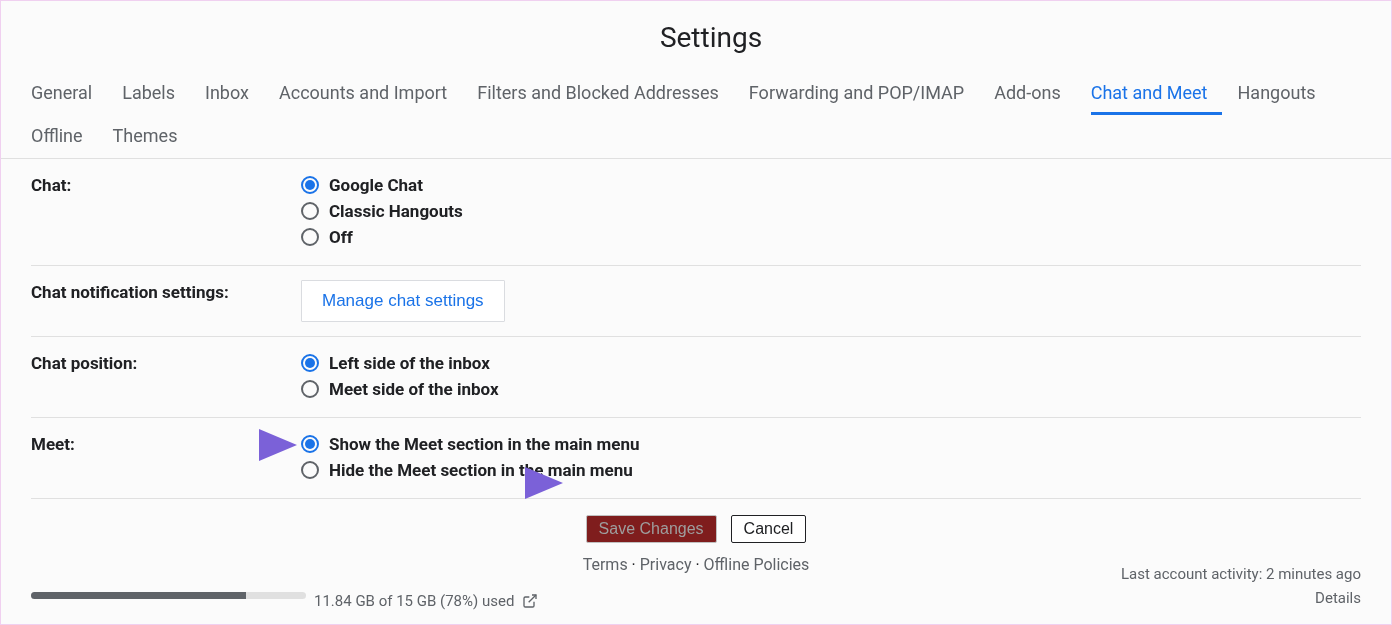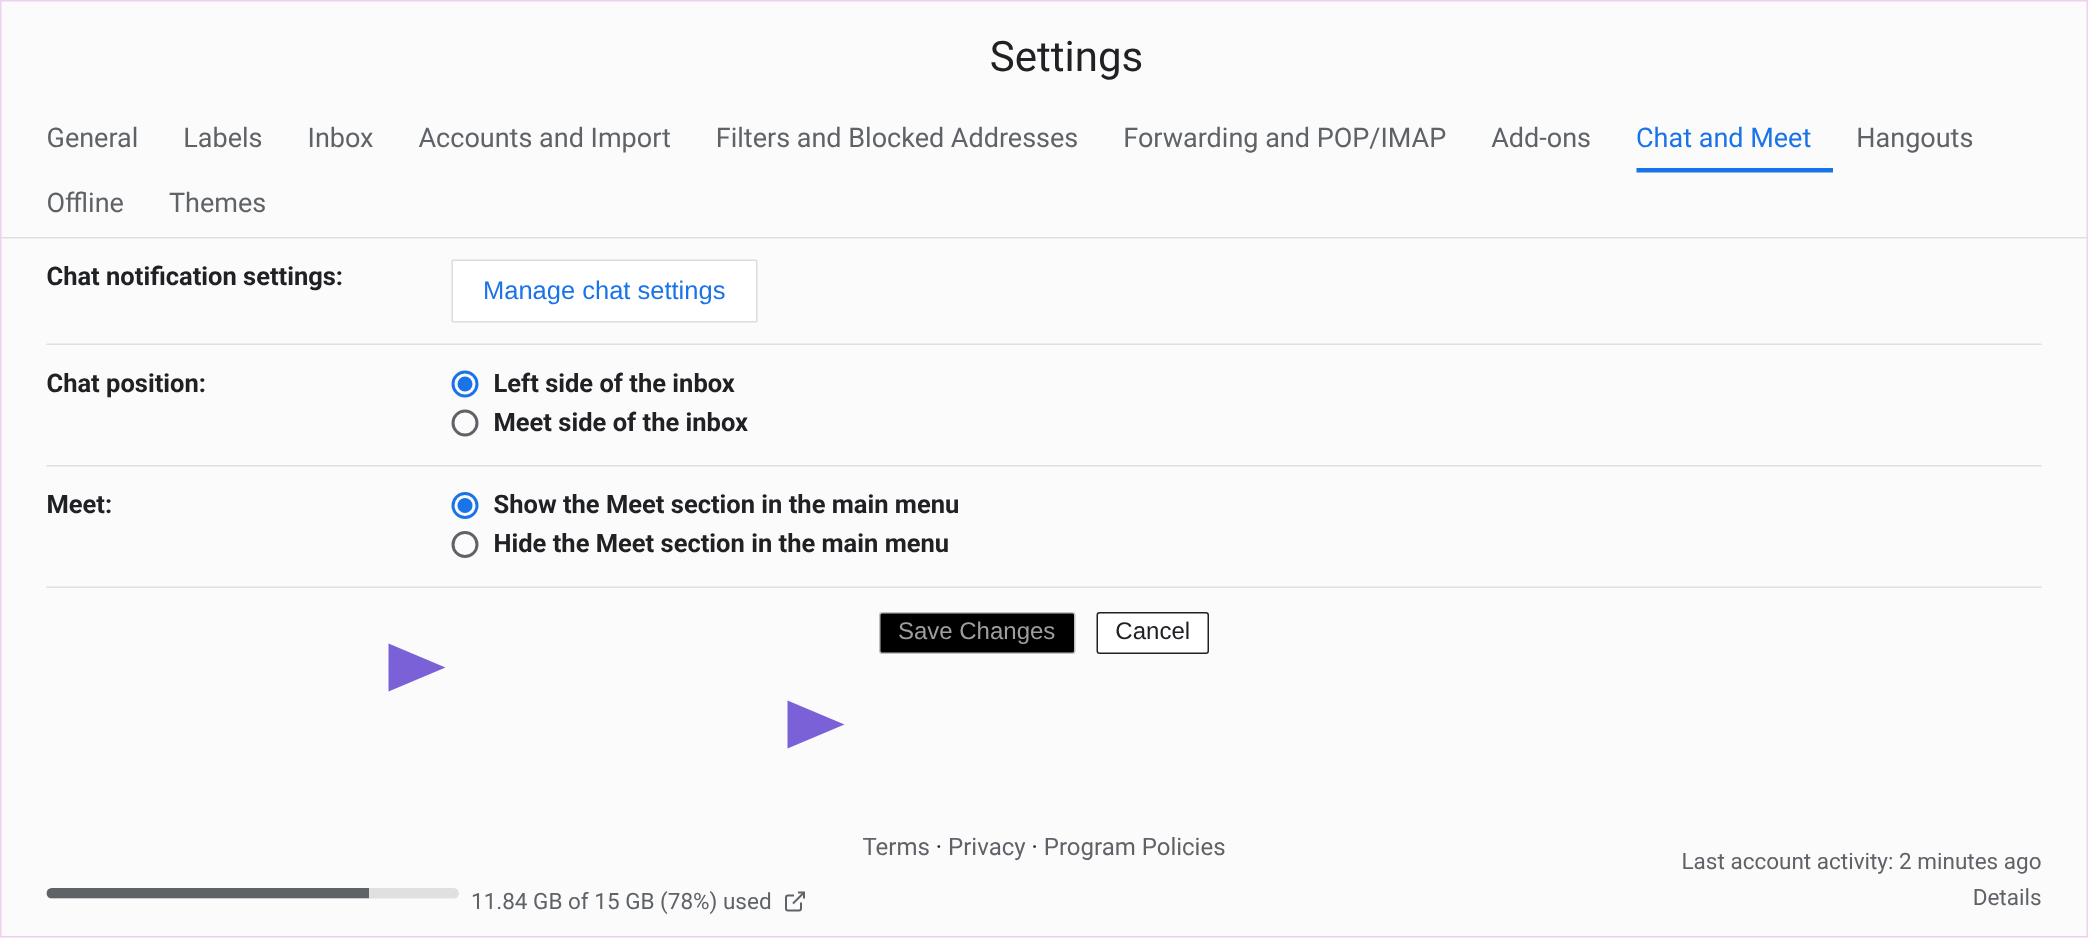--- a/index.html
+++ b/index.html
@@ -107,21 +107,21 @@
     }
     .action-row {
       display: flex;
       justify-content: center;
       align-items: center;
       gap: 14px;
       padding: 16px 0 10px 0;
     }
     .btn-save {
       border: 1px solid #c0c0c0;
-      background: #000000;
+      background: #7f1d1d;
       color: #9e9e9e;
       font-size: 16px;
       padding: 4px 12px;
       border-radius: 2px;
     }
     .btn-cancel {
       border: 1px solid #202124;
       background: #fff;
       color: #202124;
       font-size: 16px;
@@ -188,20 +188,37 @@
   <div class="tab active">Chat and Meet</div>
   <div class="tab">Hangouts</div>
   <div class="tab-row2">
     <div class="tab">Offline</div>
     <div class="tab">Themes</div>
   </div>
 </div>
 
 <div class="content">
 
+  <div class="setting-row">
+    <div class="setting-label">Chat:</div>
+    <div class="setting-value">
+      <div class="radio-line">
+        <span class="radio selected"></span>
+        <span class="radio-label">Google Chat</span>
+      </div>
+      <div class="radio-line">
+        <span class="radio"></span>
+        <span class="radio-label">Classic Hangouts</span>
+      </div>
+      <div class="radio-line">
+        <span class="radio"></span>
+        <span class="radio-label">Off</span>
+      </div>
+    </div>
+  </div>
 
   <div class="setting-row">
     <div class="setting-label">Chat notification settings:</div>
     <div class="setting-value">
       <button class="btn-outline">Manage chat settings</button>
     </div>
   </div>
 
   <div class="setting-row">
     <div class="setting-label">Chat position:</div>
@@ -243,21 +260,21 @@
       <path d="M 2 22 L 100 22 L 100 6 L 138 22 L 100 38 L 100 22" fill="#7b61d8"></path>
     </svg>
 </div>
 <div class="arrow" style="top:460px; left:424px;">
   <svg viewBox="0 0 140 44">
       <path d="M 2 22 L 100 22 L 100 6 L 138 22 L 100 38 L 100 22" fill="#7b61d8"></path>
     </svg>
 </div>
 
 <div class="footer-center">
-  <a>Terms</a><span> · </span><a>Privacy</a><span> · </span><a>Program Policies</a>
+  <a>Terms</a><span> · </span><a>Privacy</a><span> · </span><a>Offline Policies</a>
 </div>
 
 <div class="footer">
   <div class="footer-left">
     <div class="storage-bar">
       <div class="storage-fill"></div>
     </div>
     <div class="storage-text">
       <span>11.84 GB of 15 GB (78%) used</span>
       <span class="ext-icon">

